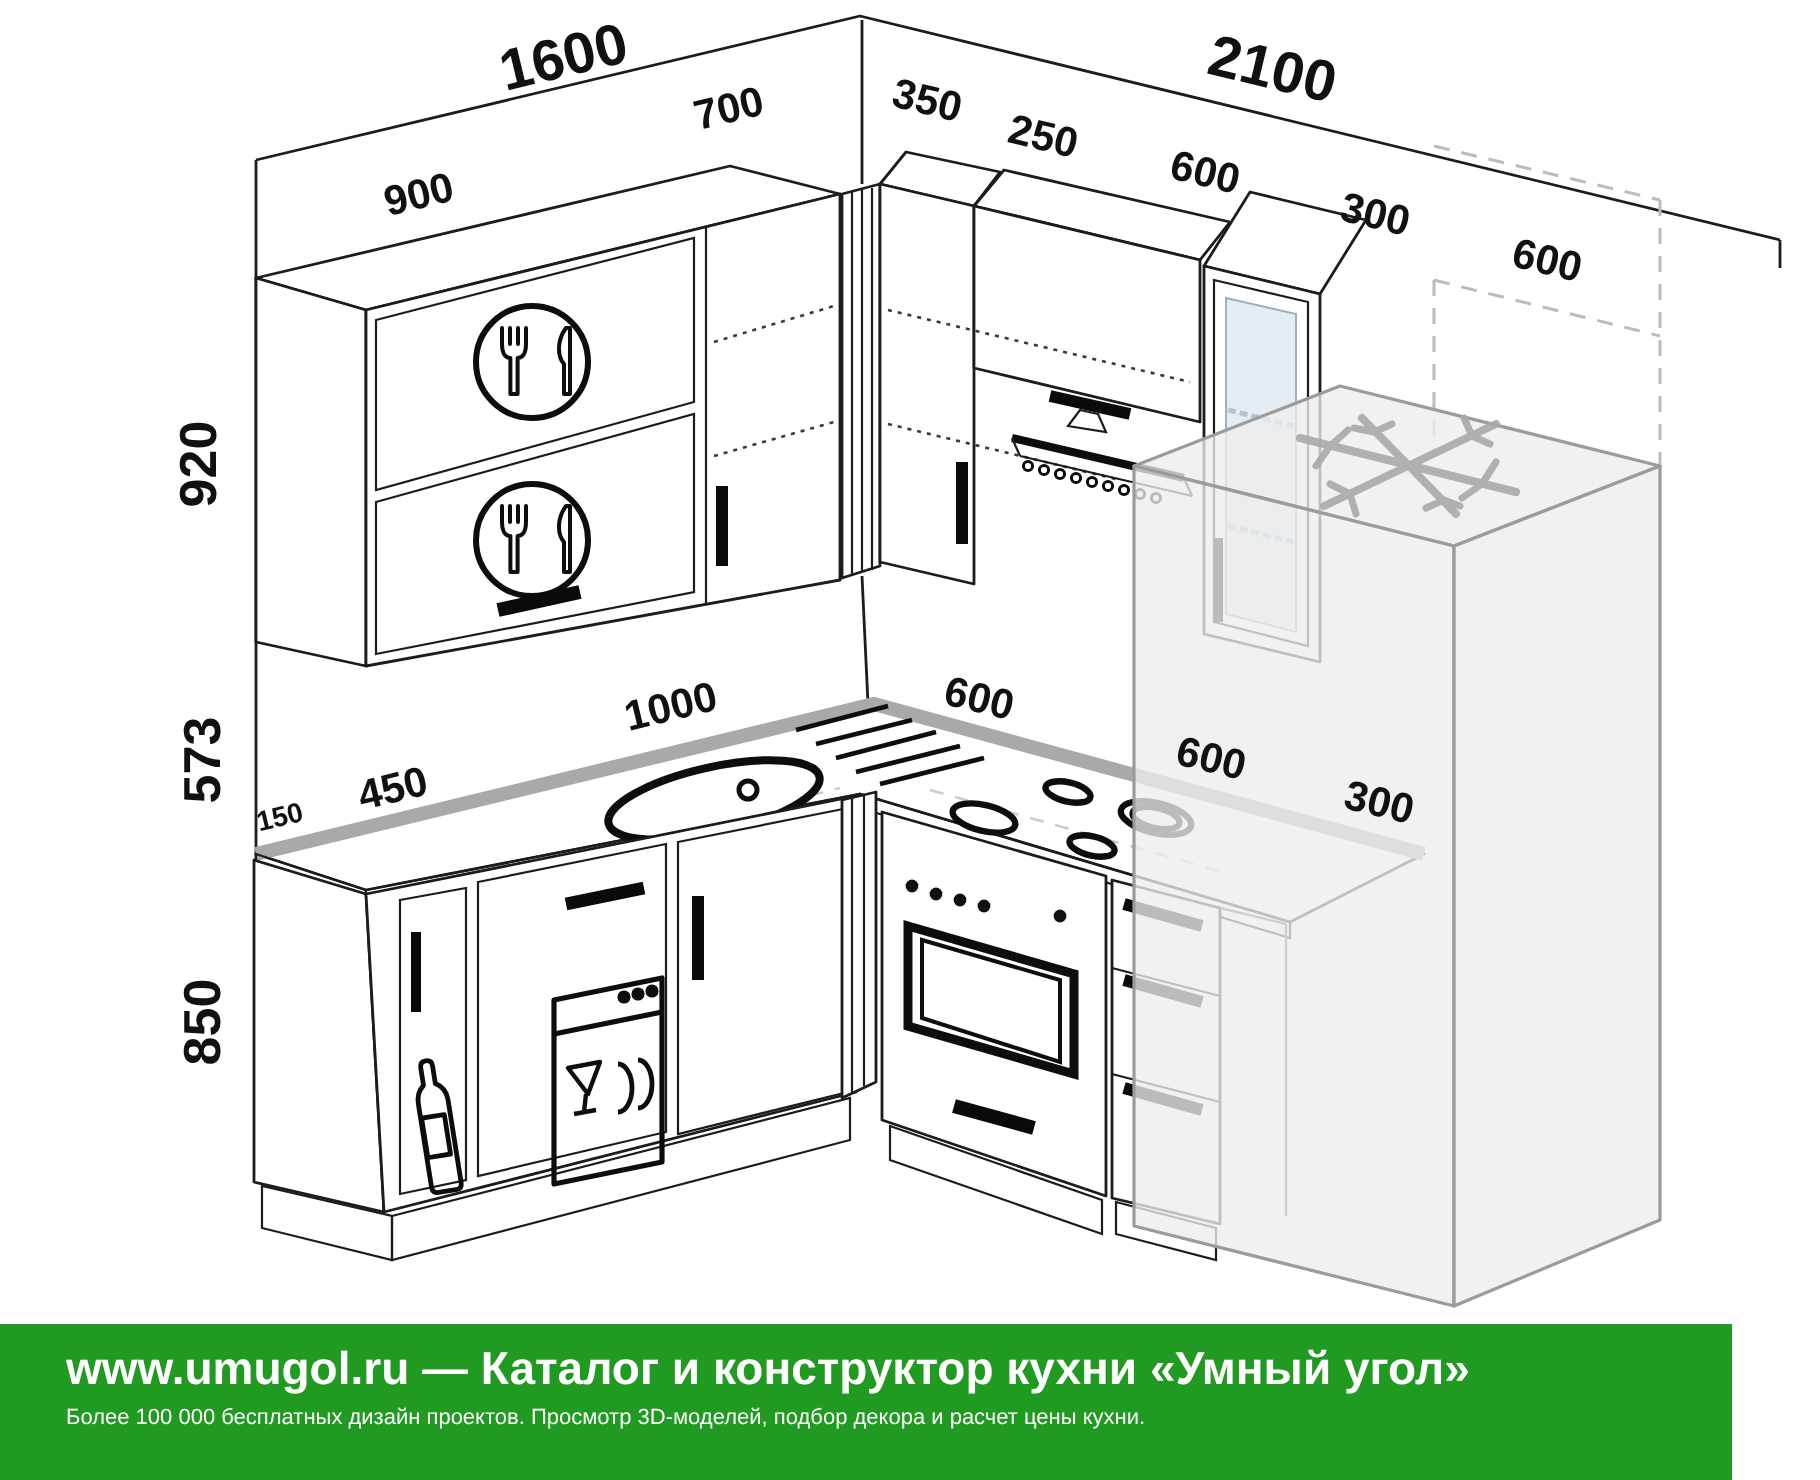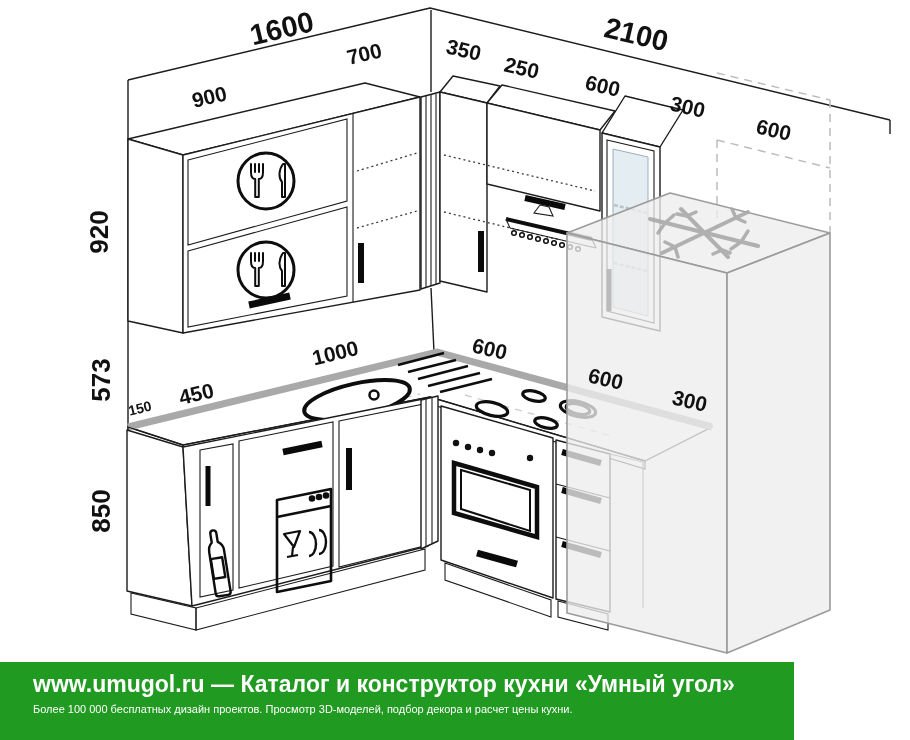--- a/index.html
+++ b/index.html
@@ -11,21 +11,21 @@
   .thin{fill:none;stroke:#1c1c1c;stroke-width:1.1;}
   .handle{stroke:#0a0a0a;fill:none;}
   .dots{fill:none;stroke:#3a3a3a;stroke-width:1.3;stroke-dasharray:2,3;}
   .graydash{fill:none;stroke:#bcbcbc;stroke-width:1.5;stroke-dasharray:8,6;}
   .surfdash{fill:none;stroke:#cccccc;stroke-width:1.3;stroke-dasharray:7,6;}
   .band{fill:none;stroke:#a9a9a9;stroke-width:7;}
   .icon{fill:none;stroke:#0d0d0d;stroke-width:2.4;stroke-linejoin:round;stroke-linecap:round;}
   .fridge{fill:#ededed;fill-opacity:.78;stroke:#9b9b9b;stroke-width:1.6;stroke-linejoin:round;}
   .flake{fill:none;stroke:#a9a9a9;stroke-width:4;stroke-linecap:round;opacity:.9;}
   .glass{fill:#e3edf2;stroke:#9ab0bd;stroke-width:1;}
-  .footer{position:absolute;left:0;bottom:0;width:794px;height:78px;background:#219a21;color:#fff;}
+  .footer{position:absolute;left:0;bottom:0;width:866px;height:78px;background:#219a21;color:#fff;}
   .footer .l1{font-weight:bold;font-size:23px;padding:9px 0 0 33px;white-space:nowrap;}
   .footer .l2{font-weight:normal;font-size:11px;padding:5px 0 0 33px;white-space:nowrap;}
 </style>
 </head>
 <body>
 
 <div class="stage">
 
 <svg width="910" height="662" viewBox="0 0 910 662">
 

